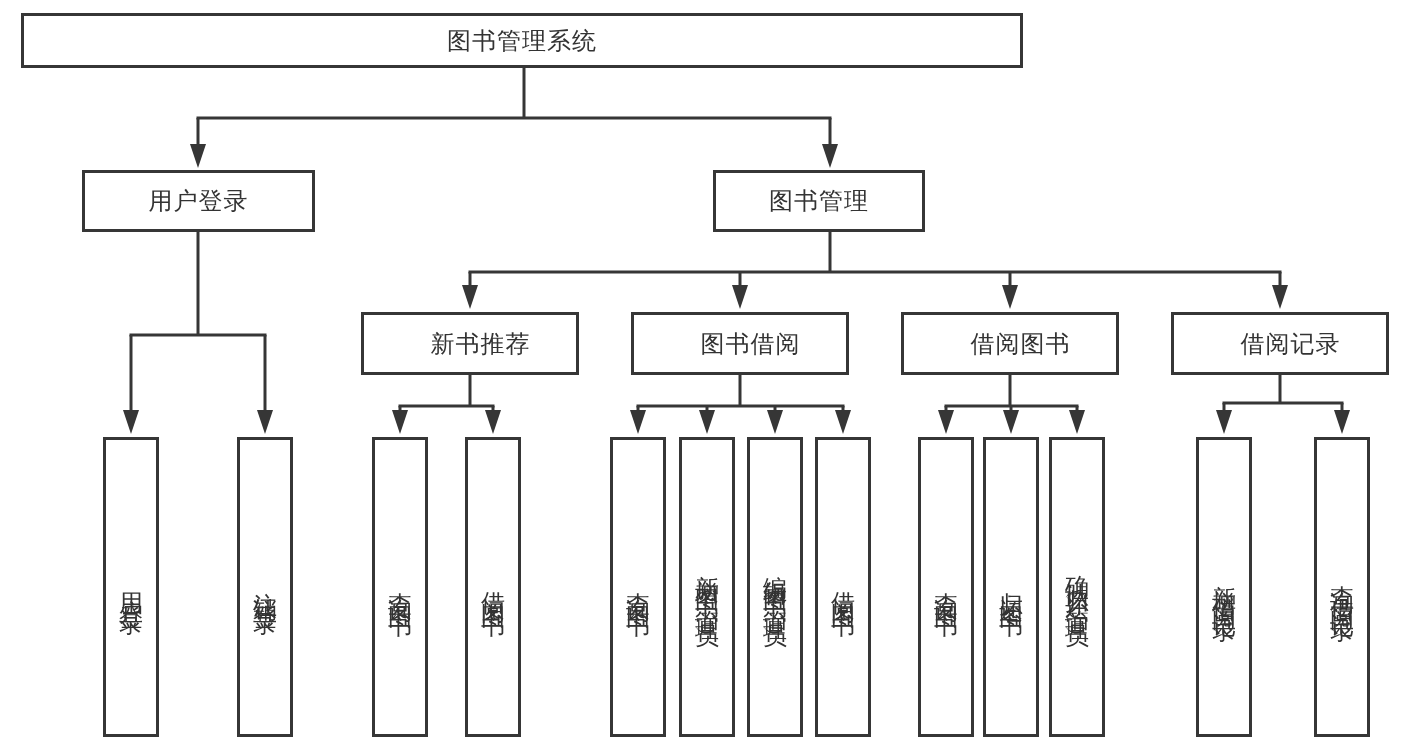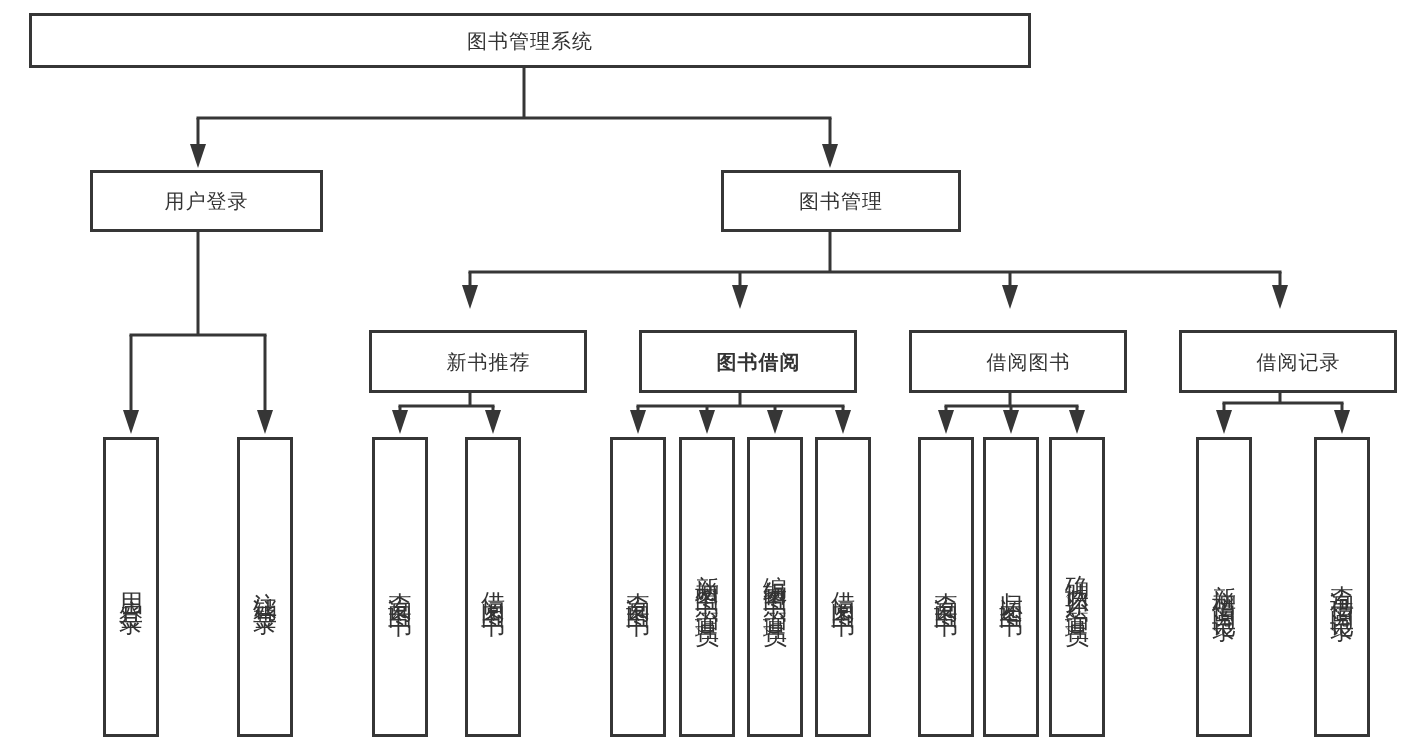--- a/index.html
+++ b/index.html
@@ -20,39 +20,38 @@
   .connectors{position:absolute;left:0;top:0;width:1405px;height:747px;}
   .node{
     position:absolute;
     border:3px solid var(--line);
     background:var(--bg);
     color:var(--text);
     display:flex;align-items:center;justify-content:center;
     text-align:center;
   }
   .hnode{
-    font-size:20px;
+    font-size:24px;
     letter-spacing:1px;
     line-height:1;
-    margin-left:8px;
   }
   .vnode{
     width:56px;top:437px;height:300px;
     font-size:24px;
     writing-mode:vertical-rl;
     text-orientation:mixed;
     letter-spacing:7px;
     line-height:1;
   }
   .root-box{left:21px;top:13px;width:1002px;height:55px;}
   .l2-user-login{left:82px;top:170px;width:233px;height:62px;}
-  .l2-book-mgmt{left:713px;top:170px;width:240px;height:62px;}
-  .l3{top:330px;height:63px;width:218px;padding-left:21px;}
+  .l2-book-mgmt{left:713px;top:170px;width:212px;height:62px;}
+  .l3{top:312px;height:63px;width:218px;padding-left:21px;}
   .l3-recommend{left:361px;}
-  .l3-borrow{left:631px;font-weight:bold;}
+  .l3-borrow{left:631px;}
   .l3-current{left:901px;}
   .l3-record{left:1171px;text-align:right;}
   .lf1{left:103px;} .lf2{left:237px;}
   .lf3{left:372px;} .lf4{left:465px;}
   .lf5{left:610px;} .lf6{left:679px;} .lf7{left:747px;} .lf8{left:815px;}
   .lf9{left:918px;} .lf10{left:983px;} .lf11{left:1049px;}
   .lf12{left:1196px;} .lf13{left:1314px;}
   .watermark{
     position:absolute;right:12px;bottom:6px;
     font-size:17px;color:var(--watermark);

